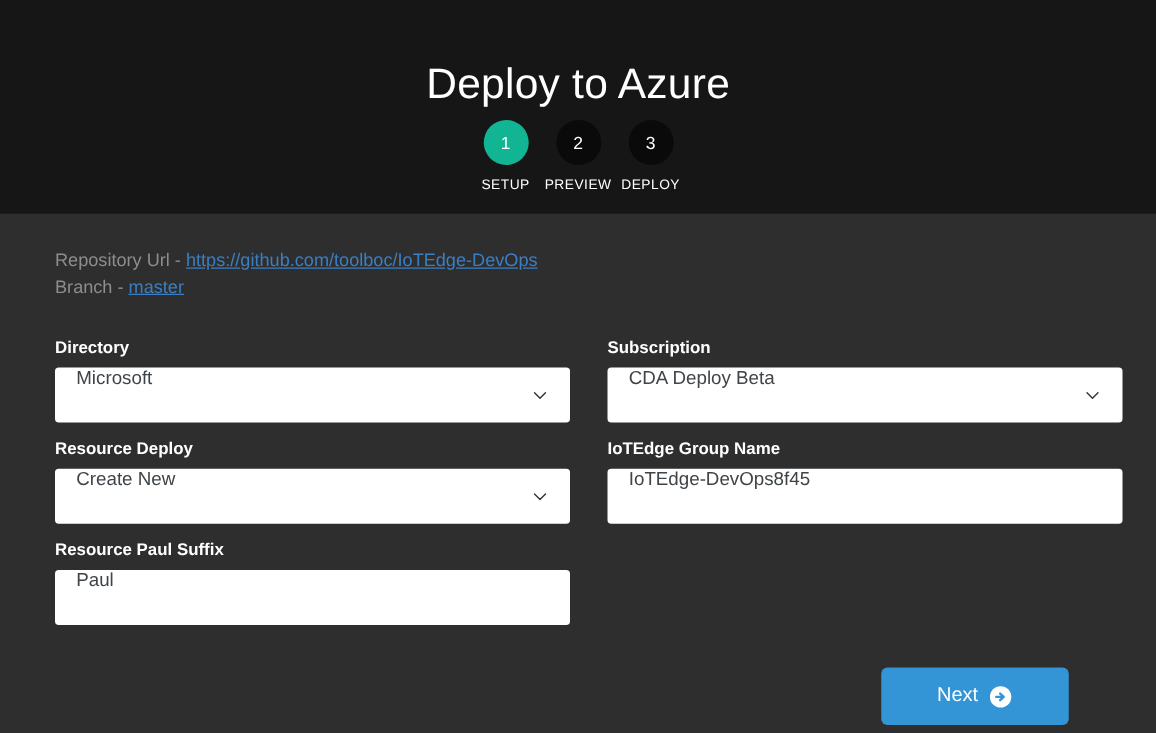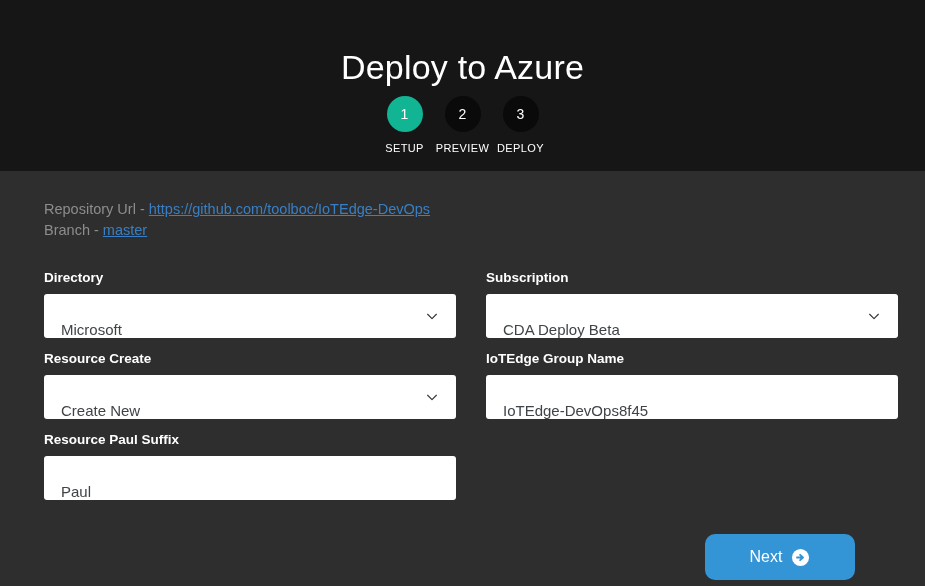--- a/index.html
+++ b/index.html
@@ -107,21 +107,21 @@
     line-height: 18px;
     margin-bottom: 7px;
   }
   .control {
     position: relative;
     height: 44px;
     background: #ffffff;
     border-radius: 3px;
     box-sizing: border-box;
     display: flex;
-    align-items: flex-end;
+    align-items: flex-start;
   }
   .control-value {
     color: #3f4448;
     font-size: 15px;
     padding-left: 17px;
     padding-right: 40px;
     white-space: nowrap;
     overflow: hidden;
     text-overflow: ellipsis;
     flex: 1;
@@ -139,21 +139,21 @@
 
   
   .footer-row {
     display: flex;
     justify-content: flex-end;
     padding: 22px 38px 0 0;
   }
   .next-button {
     background: #3394d6;
     border: none;
-    border-radius: 10px;
+    border-radius: 5px;
     width: 150px;
     height: 46px;
     display: flex;
     align-items: center;
     justify-content: center;
     gap: 9px;
     cursor: pointer;
     padding: 0;
   }
   .next-label {
@@ -212,21 +212,21 @@
         <span class="control-value">CDA Deploy Beta</span>
         <span class="chevron">
           <svg viewBox="0 0 16 16" width="14" height="14" aria-hidden="true">
             <path d="M3 6 L8 11 L13 6" fill="none" stroke="#30353a" stroke-width="1.3" stroke-linecap="round" stroke-linejoin="round"></path>
           </svg>
         </span>
       </div>
     </div>
 
     <div class="field">
-      <label class="field-label">Resource Create</label>
+      <label class="field-label">Resource Deploy</label>
       <div class="control">
         <span class="control-value">Create New</span>
         <span class="chevron">
           <svg viewBox="0 0 16 16" width="14" height="14" aria-hidden="true">
             <path d="M3 6 L8 11 L13 6" fill="none" stroke="#30353a" stroke-width="1.3" stroke-linecap="round" stroke-linejoin="round"></path>
           </svg>
         </span>
       </div>
     </div>
 

